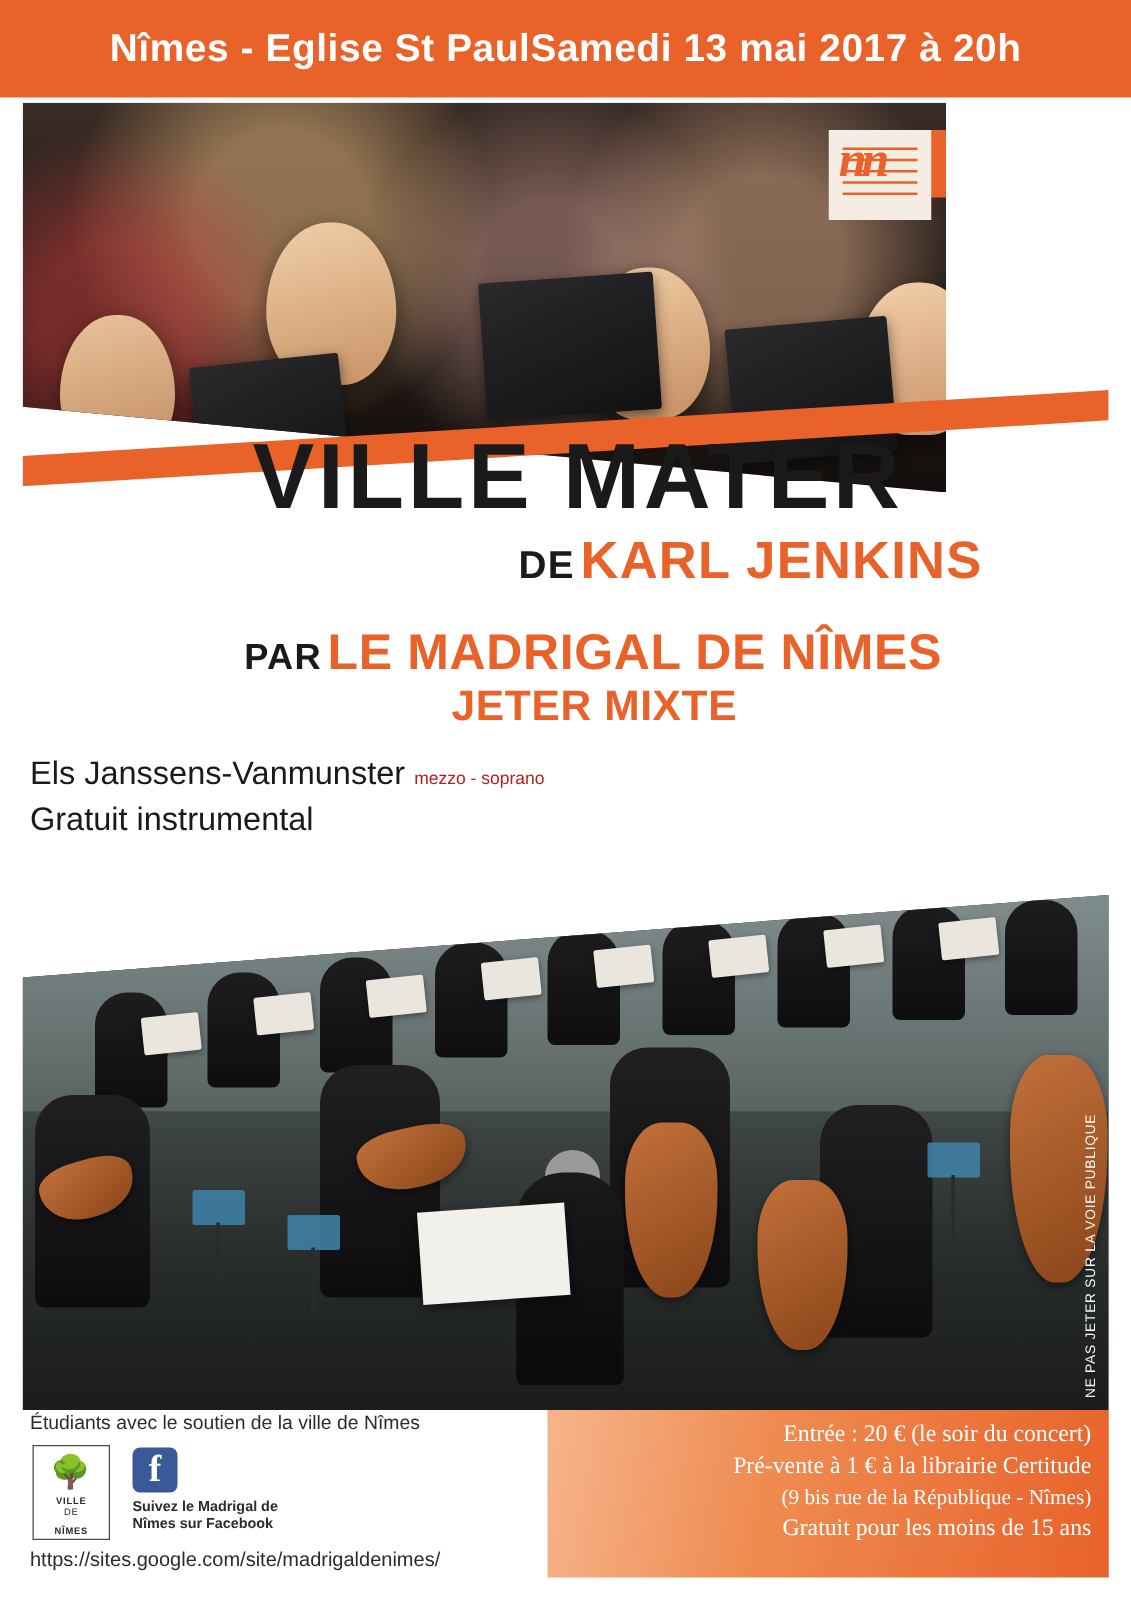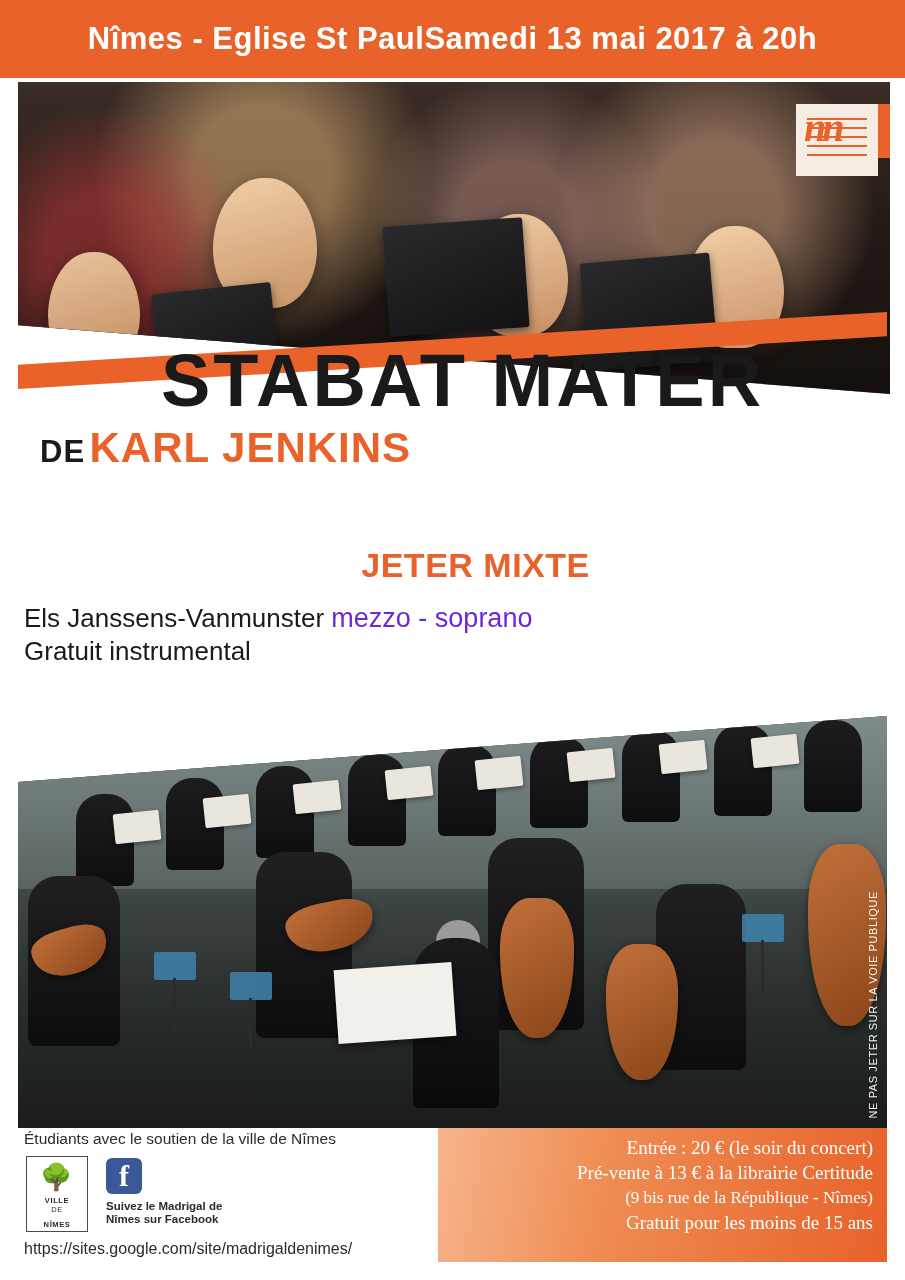--- a/index.html
+++ b/index.html
@@ -41,23 +41,23 @@
     font-family: "Liberation Sans", sans-serif;
     font-weight: bold;
     font-size: 31px;
     letter-spacing: 0.5px;
   }
 
   
   .photo-top {
     position: absolute;
     left: 18px; top: 82px;
-    width: 872px; height: 312px;
+    width: 739px; height: 312px;
     overflow: hidden;
-    background: #3b82f6;
+    background: #f0abfc;
     -webkit-clip-path: polygon(0 0, 100% 0, 100% 100%, 0 78%);
     clip-path: polygon(0 0, 100% 0, 100% 100%, 0 78%);
   }
   .choir-bg {
     position: absolute;
     inset: 0;
     background:
       radial-gradient(circle at 10% 55%, rgba(190,60,60,0.55) 0 60px, rgba(0,0,0,0) 150px),
       radial-gradient(circle at 28% 30%, rgba(224,178,120,0.55) 0 70px, rgba(0,0,0,0) 170px),
       radial-gradient(circle at 57% 45%, rgba(210,160,150,0.45) 0 60px, rgba(0,0,0,0) 150px),
@@ -130,21 +130,21 @@
     font-size: 74px;
     letter-spacing: 3px;
     color: #1a1a1a;
     padding-left: 20px;
     box-sizing: border-box;
   }
   .title-sub {
     position: absolute;
     left: 0; top: 424px;
     width: 786px;
-    text-align: left;
+    text-align: right;
     padding-left: 40px;
     box-sizing: border-box;
     white-space: nowrap;
   }
   .title-sub .de {
     font-size: 31px;
     font-weight: bold;
     color: #1a1a1a;
     letter-spacing: 1px;
   }
@@ -194,22 +194,22 @@
     left: 24px; top: 602px;
     width: 560px;
     color: #1a1a1a;
   }
   .perf-line {
     font-size: 26px;
     line-height: 33px;
     white-space: nowrap;
   }
   .perf-role {
-    color: #6d28d9;
-    font-size: 27px;
+    color: #b91c1c;
+    font-size: 14px;
   }
 
   
   .photo-bottom {
     position: absolute;
     left: 18px; top: 716px;
     width: 869px; height: 412px;
     overflow: hidden;
     background: #151515;
     -webkit-clip-path: polygon(0 16%, 100% 0, 100% 100%, 0 100%);
@@ -418,27 +418,31 @@
           <span style="top:18px"></span>
         <span style="top:27px"></span>
           <span style="top:36px"></span>
       </div>
       <div class="scribble">nn</div>
     </div>
   </div>
 
   <div class="wedge-top"></div>
 
-  <div class="title-main">STABAT MATER</div>
+  <div class="title-main">VILLE MATER</div>
 
   <div class="title-sub">
     <span class="de">DE</span>
     <span class="composer">KARL JENKINS</span>
   </div>
 
+  <div class="title-par">
+    <span class="par">PAR</span>
+    <span class="ens">LE MADRIGAL DE NÎMES</span>
+  </div>
   <div class="title-choeur">JETER MIXTE</div>
 
   <div class="performers">
     <div class="perf-line">
       <span>Els Janssens-Vanmunster</span>
       <span class="perf-role">mezzo - soprano</span>
     </div>
     <div class="perf-line">
       <span>Gratuit instrumental</span>
       <span class="perf-role"></span>
@@ -506,19 +510,19 @@
 
       <div class="fb-box">f</div>
       <div class="fb-caption">Suivez le Madrigal de
 Nîmes sur Facebook</div>
 
       <div class="footer-url">https://sites.google.com/site/madrigaldenimes/</div>
     </div>
 
     <div class="footer-right">
       <div class="price-line">Entrée : 20 € (le soir du concert)</div>
-      <div class="price-line">Pré-vente à 13 € à la librairie Certitude</div>
+      <div class="price-line">Pré-vente à 1 € à la librairie Certitude</div>
       <div class="price-line small">(9 bis rue de la République - Nîmes)</div>
       <div class="price-line">Gratuit pour les moins de 15 ans</div>
     </div>
   </div>
 
 </div>
 
 </body></html>

